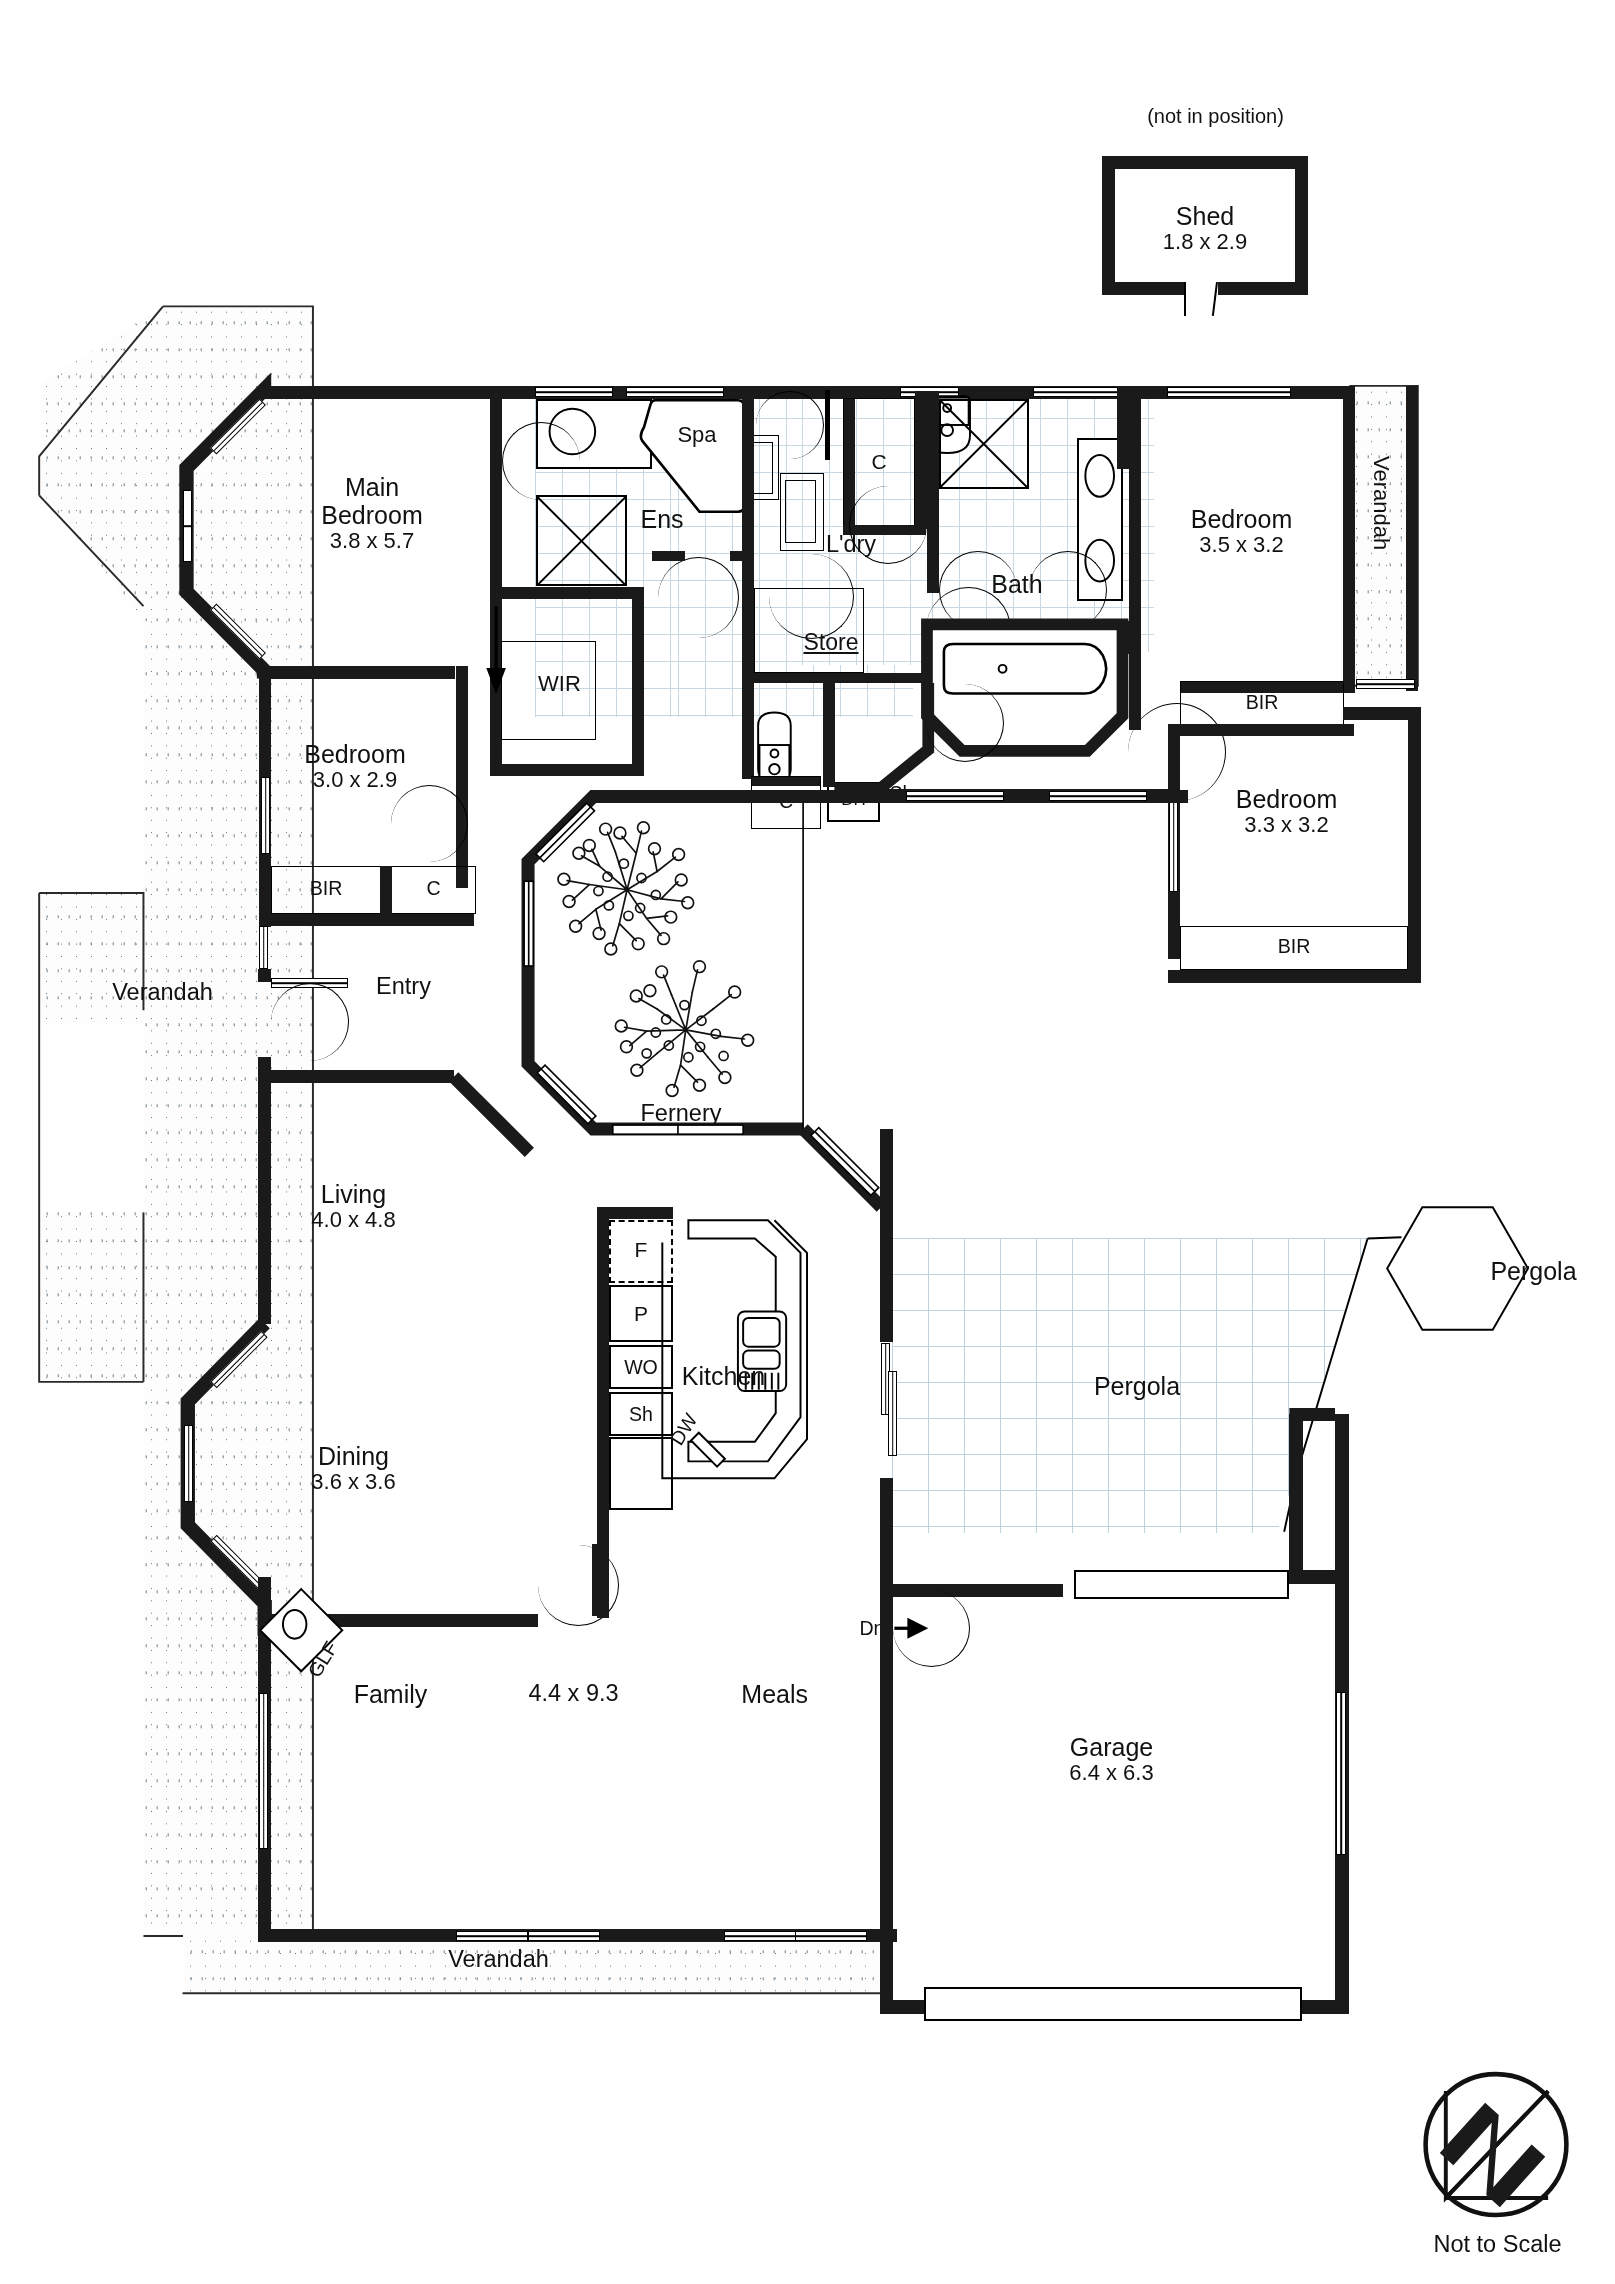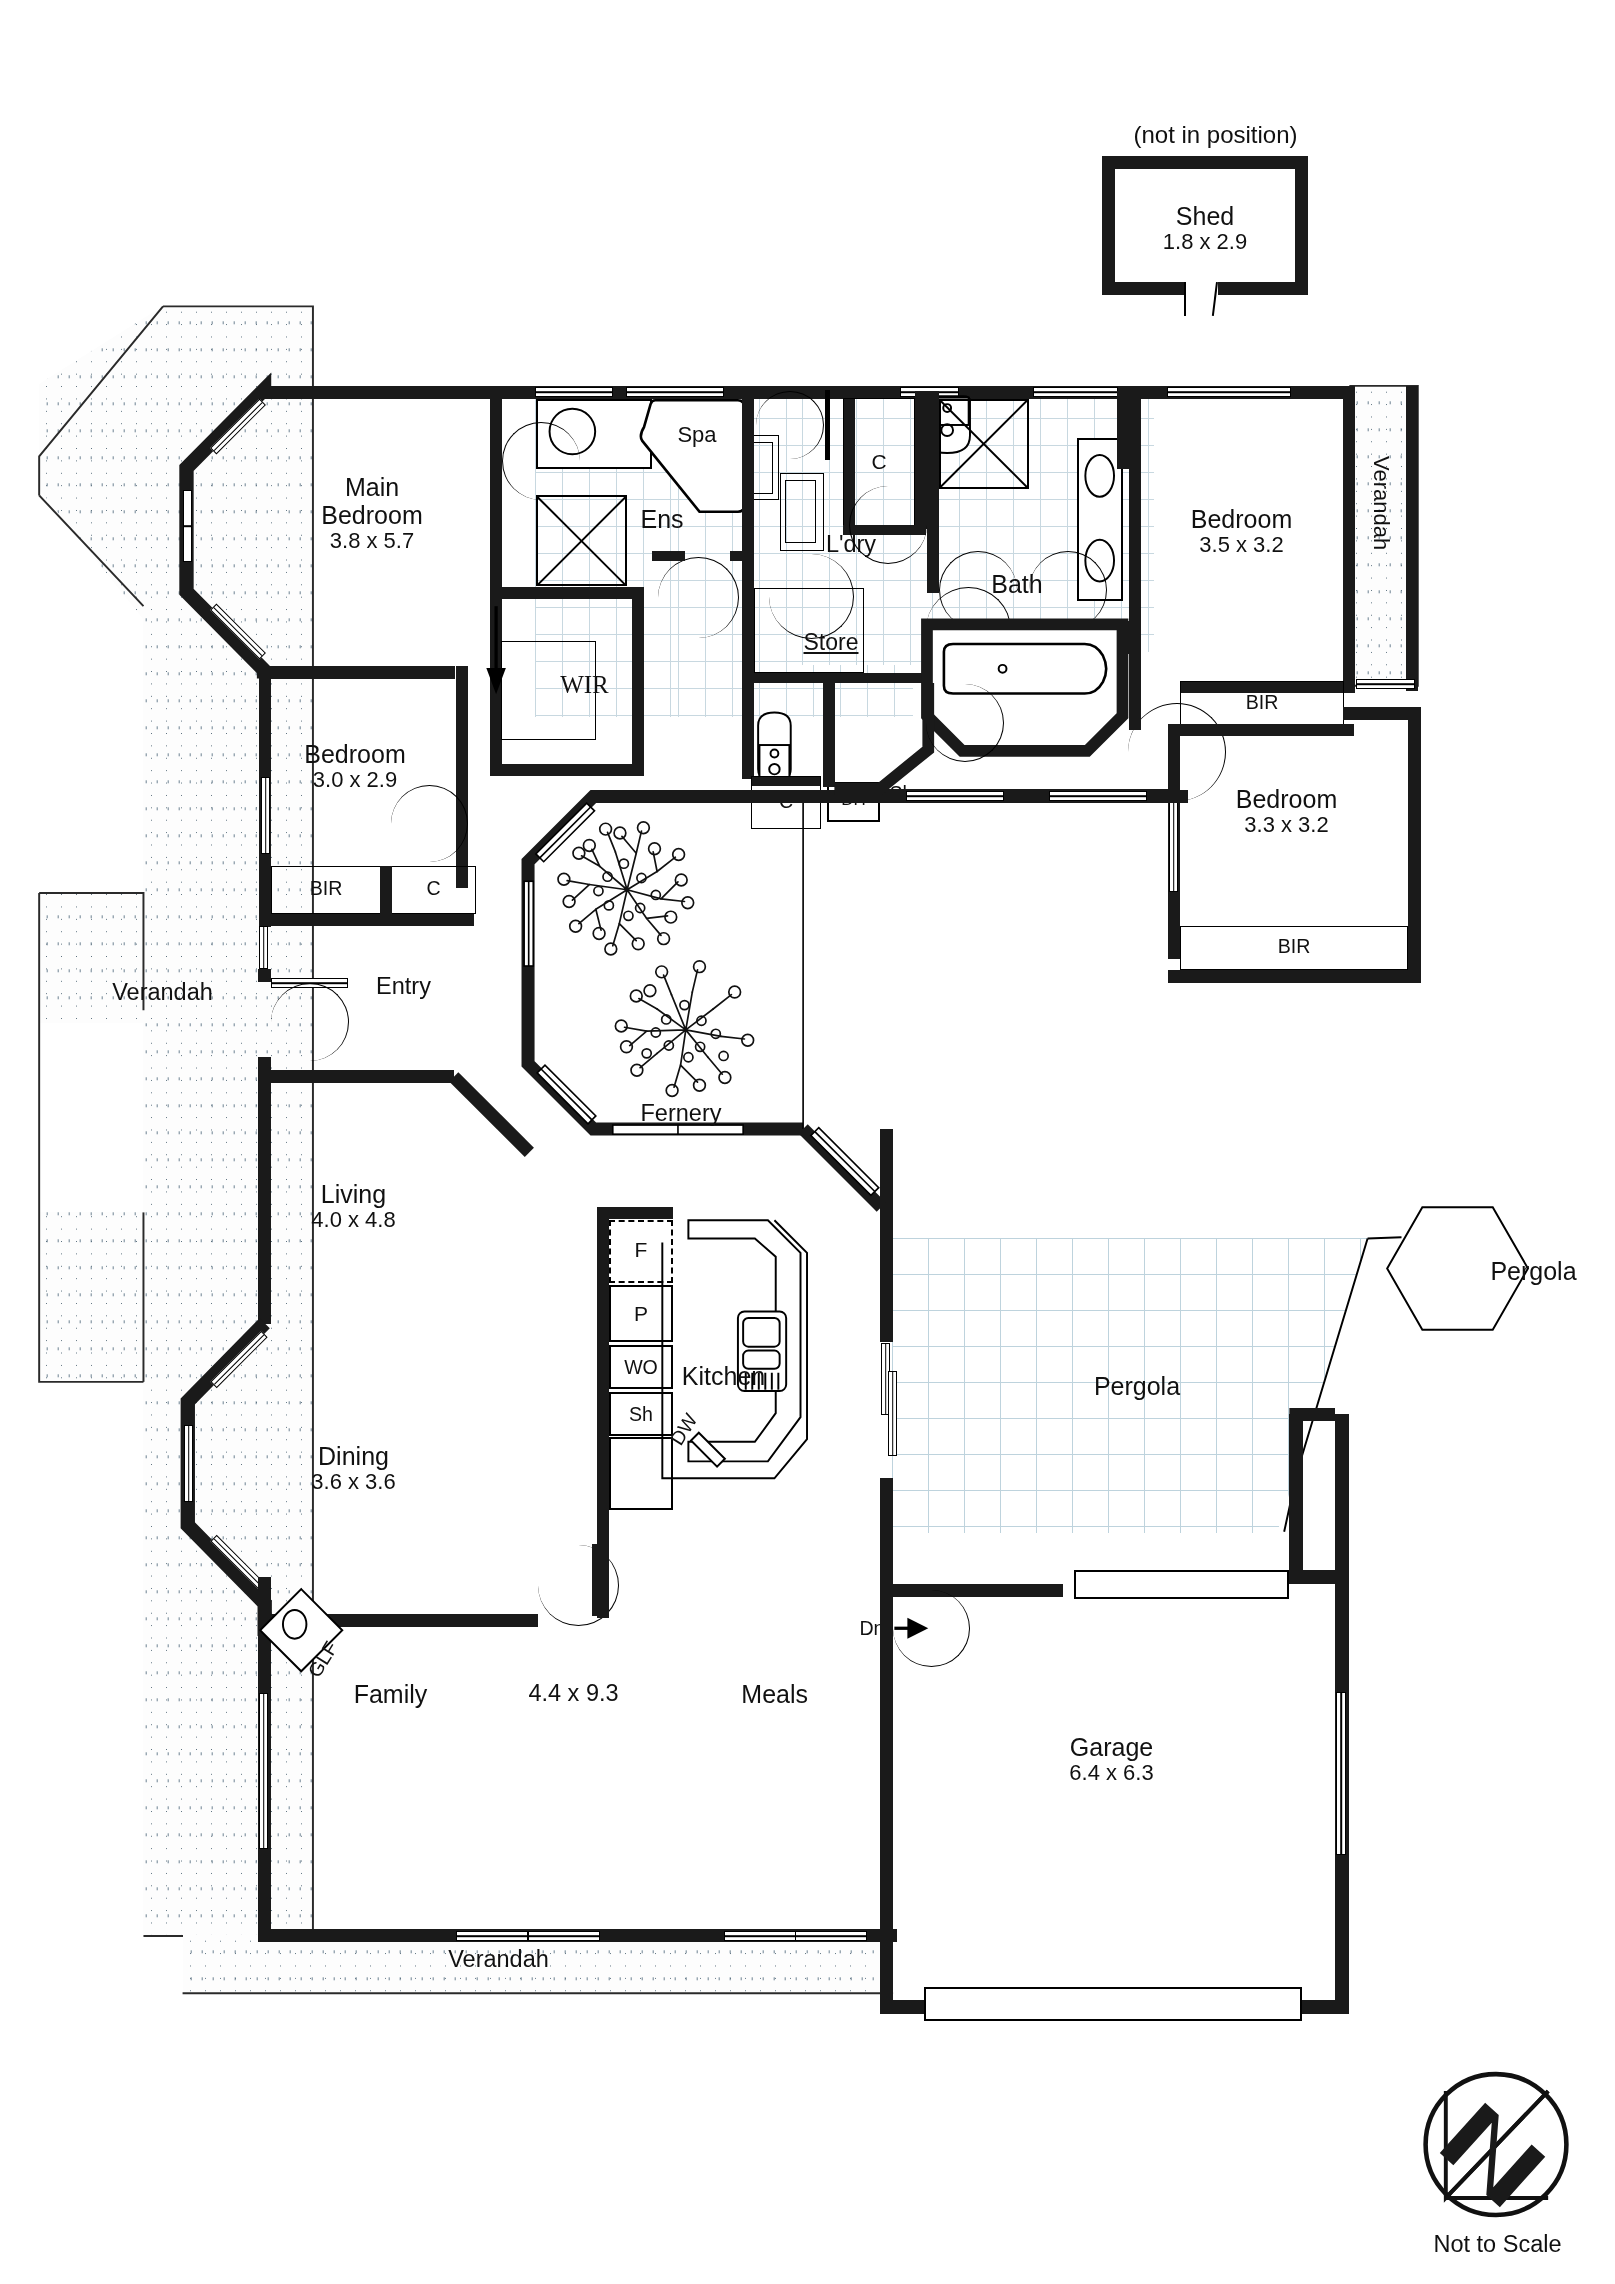--- a/index.html
+++ b/index.html
@@ -110,21 +110,21 @@
     white-space:nowrap;
   }
   .cab{position:absolute;border:2px solid #000;box-sizing:border-box;background:#fff;}
   .cab-dash{position:absolute;border:2px dashed #000;box-sizing:border-box;background:#fff;}
 </style>
 </head>
 <body>
 
 <div id="plan">
 
-  <div class="tiny-label" style="left:1121px;top:121px;width:189px;font-size:24px;">(not in position)</div>
+  <div class="tiny-label" style="left:1121px;top:105px;width:189px;font-size:20px;">(not in position)</div>
   <div class="wall" style="left:1102px;top:156px;width:206px;height:13px;"></div>
   <div class="wall" style="left:1102px;top:156px;width:13px;height:138px;"></div>
   <div class="wall" style="left:1295px;top:156px;width:13px;height:138px;"></div>
   <div class="wall" style="left:1102px;top:282px;width:84px;height:13px;"></div>
   <div class="wall" style="left:1218px;top:282px;width:90px;height:13px;"></div>
   <div class="thin" style="left:1184px;top:282px;width:2px;height:34px;"></div>
   <div class="thin" style="left:1216px;top:282px;width:2px;height:34px;transform:rotate(7deg);transform-origin:top left;"></div>
   <div class="room-label" style="left:1102px;top:202px;width:206px;">
     <div class="rl-name">Shed</div>
     <div class="rl-dim">1.8 x 2.9</div>
@@ -225,21 +225,21 @@
 
   <div class="outline-thin" style="left:745px;top:435px;width:34px;height:65px;"></div>
   <div class="outline-thin" style="left:751px;top:442px;width:22px;height:52px;"></div>
 
   <div class="wall" style="left:742px;top:399px;width:11.7px;height:153px;"></div>
   <div class="wall" style="left:501px;top:587px;width:143px;height:11.7px;"></div>
   <div class="wall" style="left:632px;top:587px;width:11.7px;height:189px;"></div>
   <div class="wall" style="left:490px;top:587px;width:11.7px;height:189px;"></div>
   <div class="wall" style="left:490px;top:764px;width:154px;height:11.7px;"></div>
   <div class="outline-thin" style="left:501px;top:641px;width:95px;height:99px;"></div>
-  <div class="small-label" style="left:529px;top:671px;width:111px;font-size:25px;font-family:Liberation Serif, serif;">WIR</div>
+  <div class="small-label" style="left:504px;top:671px;width:111px;font-size:22px;">WIR</div>
   <svg class="svgwrap" viewBox="0 0 2479 3504">
     <line x1="761" y1="930" x2="761" y2="1030" stroke="#000" stroke-width="5"></line>
     <polygon points="746,1025 776,1025 761,1065" fill="#000"></polygon>
   </svg>
 
   <div class="swing sw-tr" style="left:658px;top:557px;width:81px;height:81px;"></div>
   <div class="wall" style="left:652px;top:551px;width:33px;height:10.4px;"></div>
   <div class="wall" style="left:730px;top:551px;width:23.5px;height:10.4px;"></div>
 
   <div class="wall" style="left:742px;top:551px;width:11.7px;height:228px;"></div>

